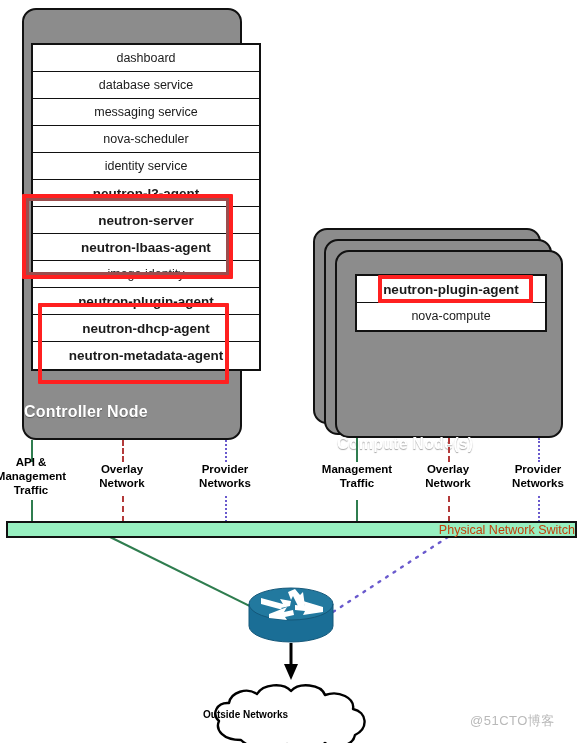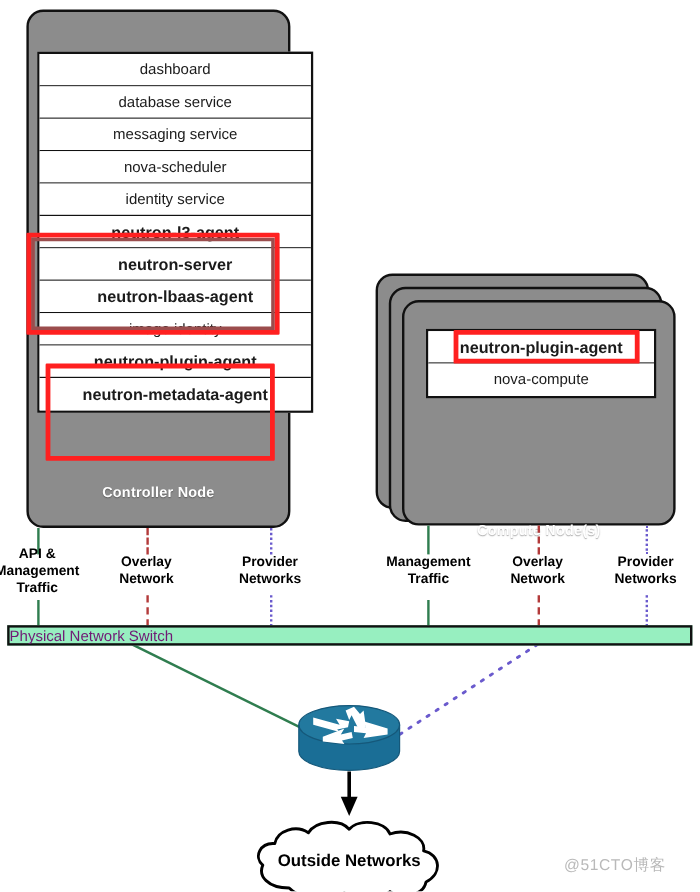--- a/index.html
+++ b/index.html
@@ -19,24 +19,24 @@
   .node-card{
     position:absolute;
     background:#8c8c8c;
     border:2px solid #111;
     border-radius:14px;
     box-sizing:border-box;
   }
   .node-title{
     position:absolute;
     left:0;right:0;
-    text-align:center;
+    text-align:left;
     color:#ffffff;
     font-weight:bold;
-    font-size:12px;
+    font-size:16px;
     letter-spacing:.2px;
     text-shadow:0 1px 1px rgba(0,0,0,.35);
   }
 
   
   .svc-stack{
     position:absolute;
     background:#ffffff;
     border:2px solid #111;
     box-sizing:border-box;
@@ -92,23 +92,23 @@
     color:#000;
     white-space:pre-line;
   }
 
   
   .switch-bar{
     position:absolute;
     background:#97efc0;
     border:2px solid #111;
     box-sizing:border-box;
-    text-align:left;
+    text-align:right;
     font-size:12.5px;
-    color:#701a75;
+    color:#c2410c;
   }
 
   
   #wires{
     position:absolute;
     left:0;top:0;
     width:583px;height:743px;
     pointer-events:none;
   }
 
@@ -119,23 +119,23 @@
   }
 
   
   .cloud{
     position:absolute;
     width:176px;height:72px;
   }
   .cloud-label{
     position:absolute;
     left:0;right:0;
-    text-align:center;
-    font-weight:bold;
-    font-size:14px;
+    text-align:left;
+    font-weight:bold;
+    font-size:10px;
     color:#000;
   }
 
   
   .watermark{
     position:absolute;
     font-size:13px;
     color:#b9b9b9;
     letter-spacing:.5px;
     white-space:nowrap;
@@ -164,20 +164,21 @@
       <div class="svc"><span>dashboard</span></div>
       <div class="svc"><span>database service</span></div>
       <div class="svc"><span>messaging service</span></div>
       <div class="svc"><span>nova-scheduler</span></div>
       <div class="svc"><span>identity service</span></div>
       <div class="svc hl"><span>neutron-l3-agent</span></div>
       <div class="svc hl"><span>neutron-server</span></div>
       <div class="svc hl"><span>neutron-lbaas-agent</span></div>
       <div class="svc"><span>image identity</span></div>
       <div class="svc hl"><span>neutron-plugin-agent</span></div>
+      <div class="svc hl"><span>neutron-dhcp-agent</span></div>
       <div class="svc hl"><span>neutron-metadata-agent</span></div>
     </div>
 
   <div class="redbox inner-dark" style="left:22px;top:194px;width:211px;height:85px;"></div>
   <div class="redbox" style="left:38px;top:303px;width:191px;height:81px;"></div>
 
   <div class="vline mgmt" style="left:31px;top:440px;height:22px;"></div>
   <div class="vline overlay" style="left:122px;top:440px;height:22px;"></div>
   <div class="vline provider" style="left:225px;top:440px;height:22px;"></div>
 

